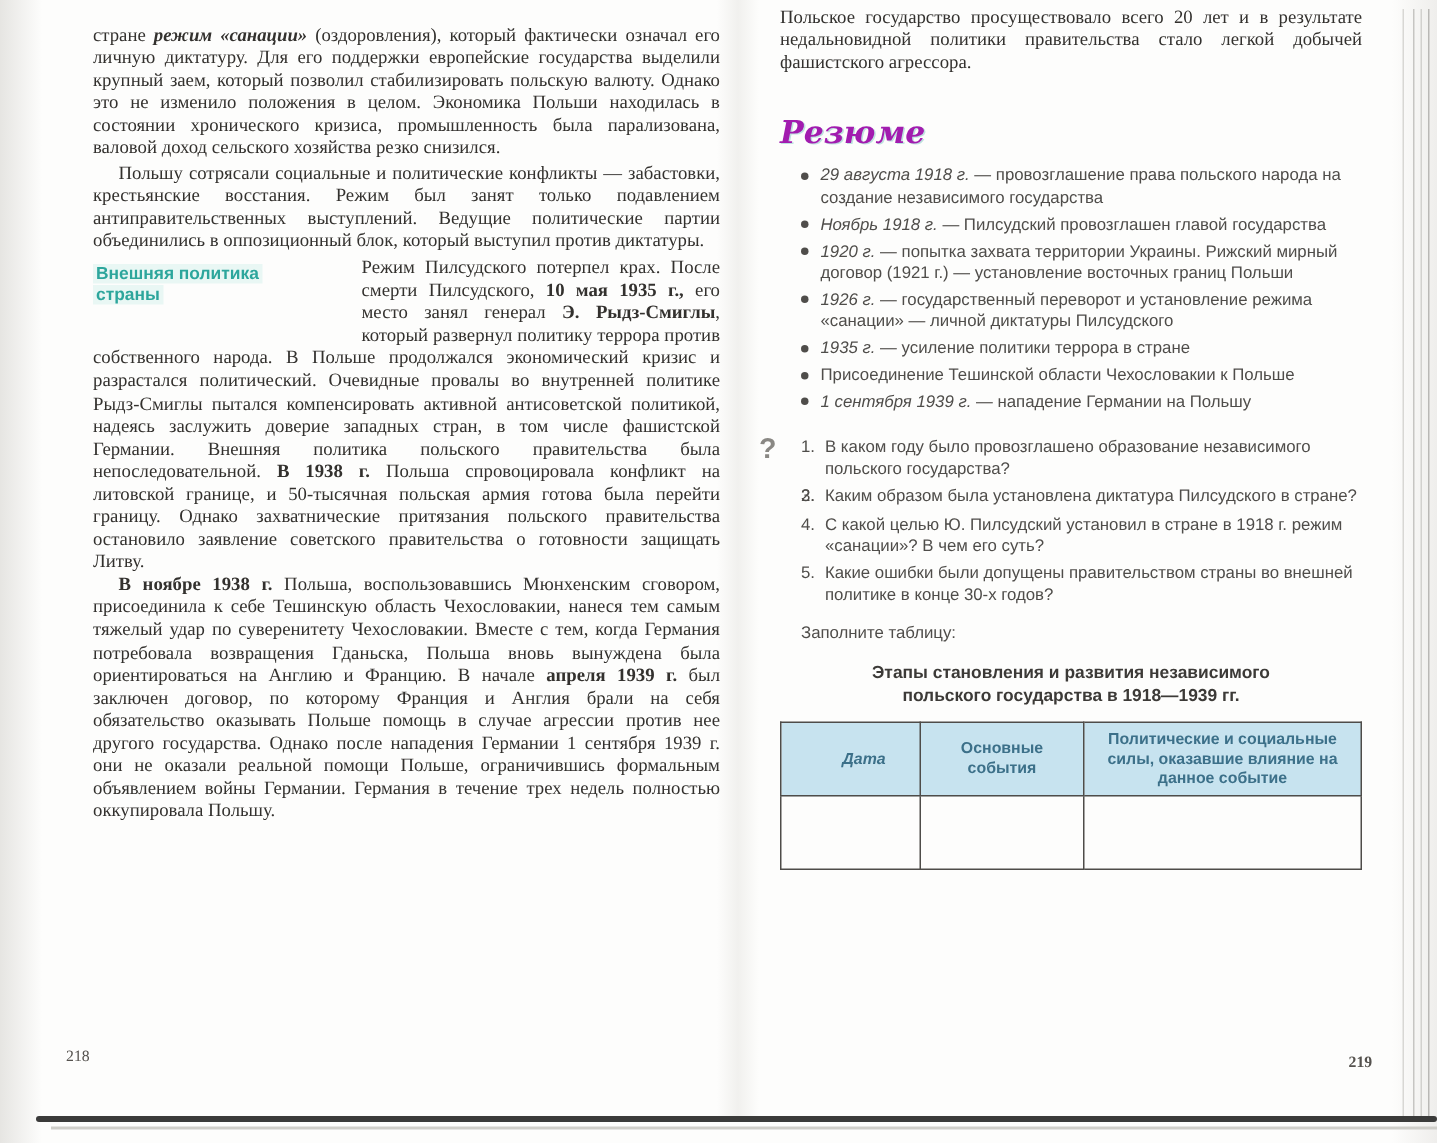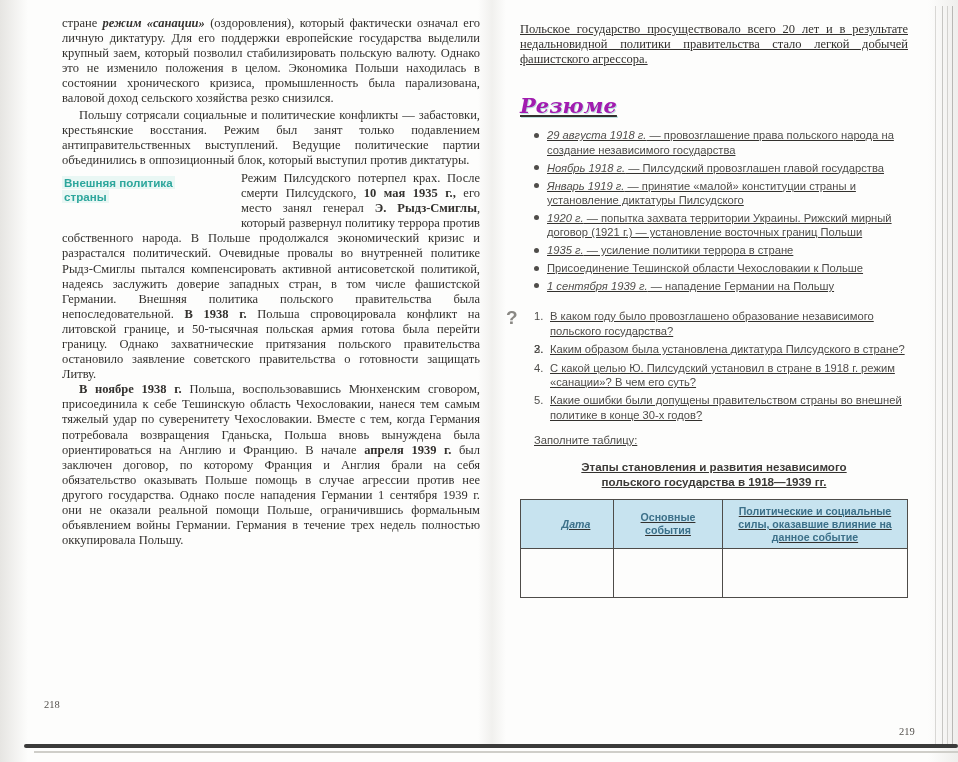--- a/index.html
+++ b/index.html
@@ -19,38 +19,38 @@
   .el4{right:5px;background:#b9b8b5;}
   .book-bottom{position:absolute;left:24px;right:0;top:744px;height:4px;
     background:#3b3b3a;border-radius:3px;}
   .book-bottom2{position:absolute;left:34px;right:0;top:751px;height:2px;background:#cfcec9;}
   .gutter{position:absolute;left:478px;top:0;bottom:16px;width:28px;
     background:linear-gradient(to right,rgba(220,219,215,0),rgba(226,225,221,.45),rgba(220,219,215,0));}
 
   
   .page{position:absolute;color:#33312e;}
   .page-left{left:62px;top:16px;width:418px;}
-  .page-right{left:520px;top:22px;width:388px;text-decoration:underline;}
+  .page-right{left:520px;top:4px;width:388px;}
 
   .body-text{font-size:12.5px;line-height:15.1px;text-align:justify;margin:0;}
   .body-text + .body-text{margin-top:1px;}
   .indent{text-indent:17px;}
   .b{font-weight:bold;}
   .bi{font-weight:bold;font-style:italic;}
 
   .p3-wrap{margin-top:3px;}
   .margin-head{float:left;width:172px;margin-right:7px;height:47px;
     padding-top:5px;
     font-family:"Liberation Sans", sans-serif;font-size:11.6px;line-height:14.5px;
     font-weight:bold;color:#2da69c;}
   .margin-head .hl{background:#e9f7f4;padding:0 2px;}
 
   .pageno{position:absolute;font-size:10.5px;color:#55524e;}
   .pageno-left{left:44px;top:699px;}
-  .pageno-right{left:899px;top:726px;}
+  .pageno-right{left:899px;top:703px;font-weight:bold;}
 
   
   .closing{margin:0;}
   .resume-title{margin:26px 0 10px 0;font-family:"DejaVu Serif", serif;
     font-style:italic;font-weight:bold;font-size:21px;color:#a21caf;
     text-shadow:1px 1px 0 rgba(45,166,156,.30);}
 
   .summary{list-style:none;margin:4px 0 0 0;padding:0 0 0 14px;
     font-family:"Liberation Sans", sans-serif;font-size:11.2px;line-height:14.4px;
     color:#4f4d4a;}
@@ -109,22 +109,22 @@
   </div>
 
   <div class="page page-right">
     <p class="body-text closing">Польское государство просуществовало всего 20 лет и в результате недальновидной политики правительства стало легкой добычей фашистского агрессора.</p>
 
     <div class="resume-title">Резюме</div>
 
     <ul class="summary">
       <li><span class="dot"></span><span class="date">29 августа 1918 г.</span><span> — провозглашение права польского народа на создание независимого государства</span></li>
       <li><span class="dot"></span><span class="date">Ноябрь 1918 г.</span><span> — Пилсудский провозглашен главой государства</span></li>
-      <li><span class="dot"></span><span class="date">Январь 1919 г.</span><span> — принятие «малой» конституции страны и установление диктатуры Пилсудского</span></li>
       <li><span class="dot"></span><span class="date">1920 г.</span><span> — попытка захвата территории Украины. Рижский мирный договор (1921 г.) — установление восточных границ Польши</span></li>
+      <li><span class="dot"></span><span class="date">1926 г.</span><span> — государственный переворот и установление режима «санации» — личной диктатуры Пилсудского</span></li>
       <li><span class="dot"></span><span class="date">1935 г.</span><span> — усиление политики террора в стране</span></li>
       <li><span class="dot"></span><span class="date"></span><span>Присоединение Тешинской области Чехословакии к Польше</span></li>
       <li><span class="dot"></span><span class="date">1 сентября 1939 г.</span><span> — нападение Германии на Польшу</span></li>
     </ul>
 
     <div class="questions">
       <div class="qmark">?</div>
       <ol class="qlist">
         <li><span class="qnum">1.</span><span>В каком году было провозглашено образование независимого польского государства?</span></li>
         <li><span class="qnum">2.</span></li>

